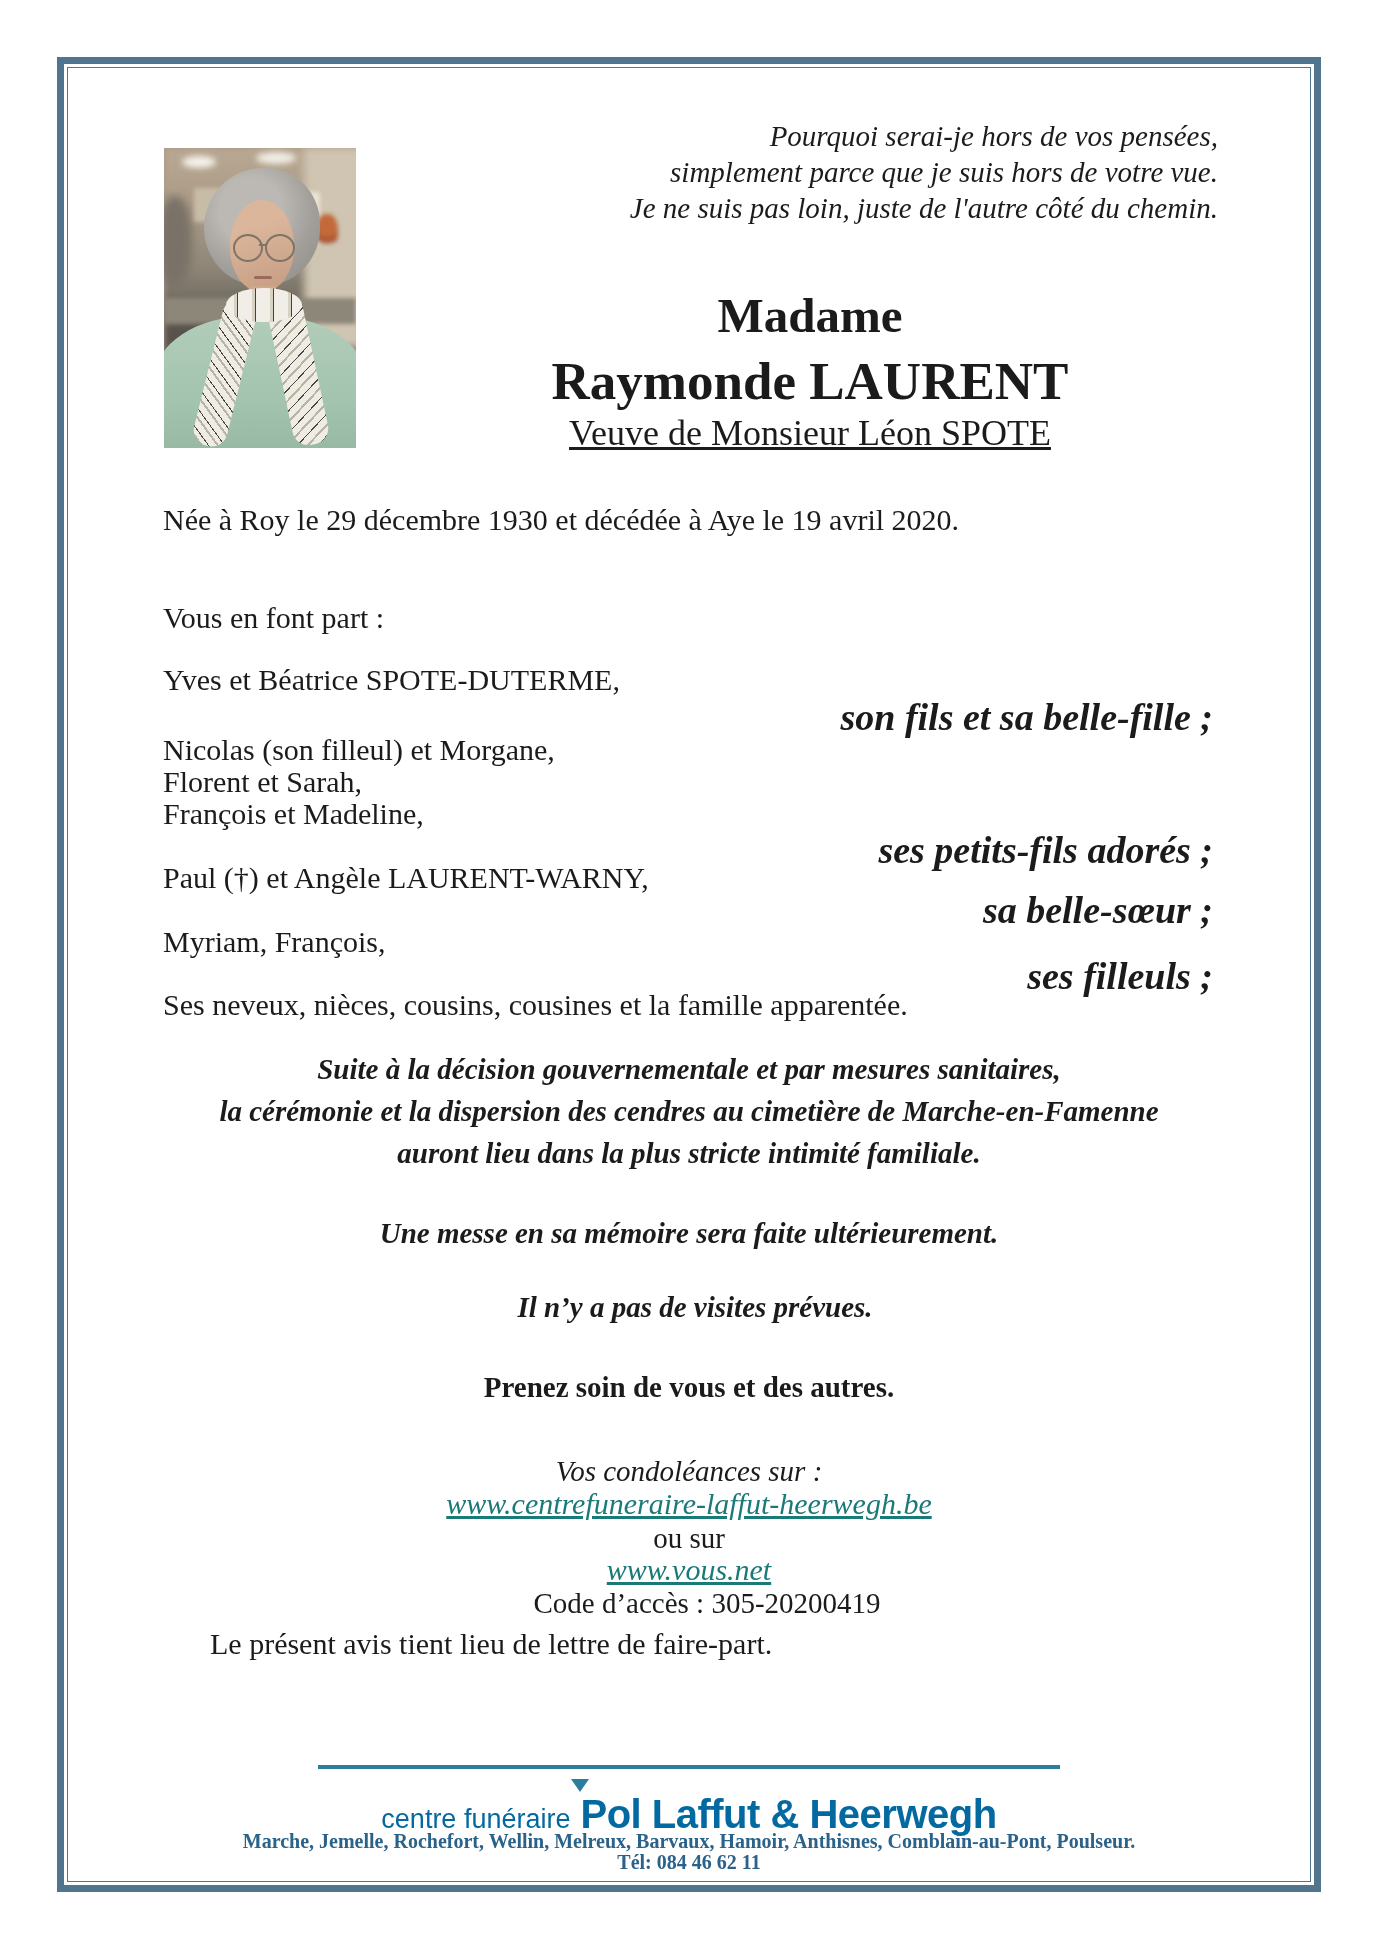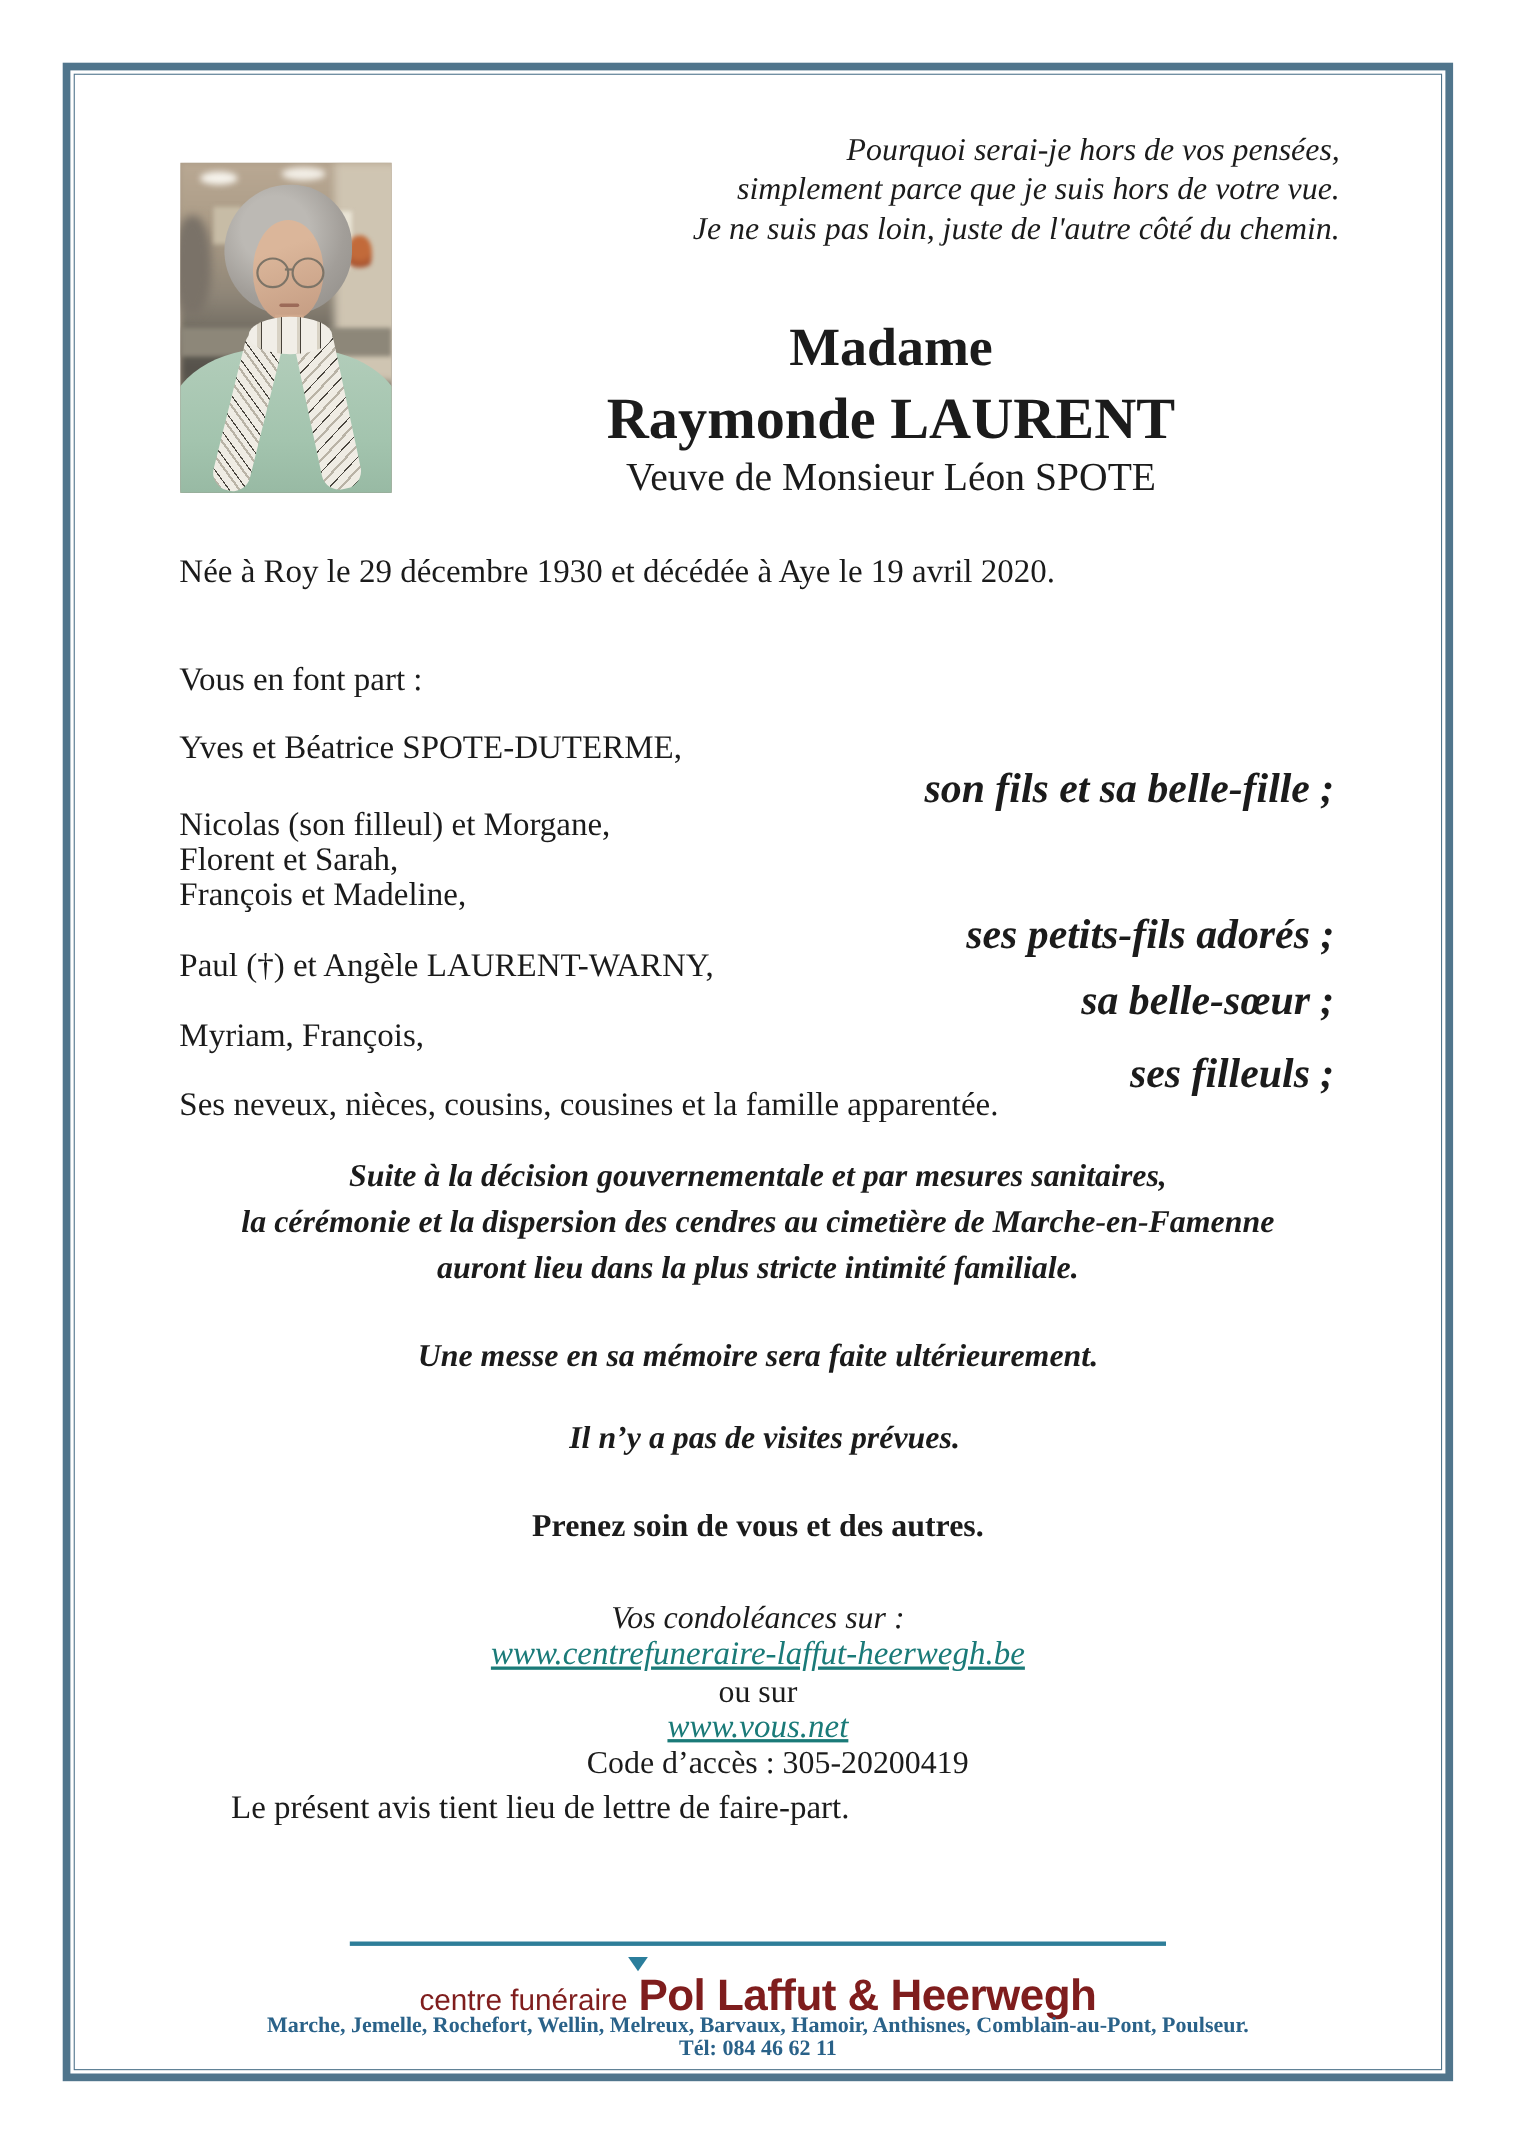--- a/index.html
+++ b/index.html
@@ -23,34 +23,34 @@
   .bolditalic{font-weight:bold;font-style:italic;font-size:29px;}
 
   
   .quote{position:absolute;top:118px;right:160px;text-align:right;
          font-style:italic;font-size:29px;line-height:36px;}
 
   
   .titleblock{position:absolute;left:410px;width:800px;text-align:center;}
   .t-salutation{top:290px;font-size:49px;font-weight:bold;line-height:52px;}
   .t-name{top:353px;font-size:53px;font-weight:bold;line-height:56px;}
-  .t-subtitle{top:413px;font-size:36px;line-height:40px;}
+  .t-subtitle{top:413px;font-size:36px;line-height:40px;text-decoration:underline;}
 
   
   .weblink{color:#1a7a78;font-style:italic;font-size:30px;text-decoration:underline;
            text-decoration-color:#1a7a78;cursor:pointer;}
 
   
   .footer-rule{position:absolute;left:318px;top:1765px;width:742px;height:4px;background:#2e7e99;}
   .logo-triangle{position:absolute;left:571px;top:1779px;width:0;height:0;
     border-left:9px solid transparent;border-right:9px solid transparent;
     border-top:13px solid #2b7e9c;}
   .brandrow{position:absolute;top:1792px;left:0;right:0;display:flex;
     justify-content:center;align-items:baseline;gap:10px;
-    font-family:"Liberation Sans", sans-serif;color:#7f1d1d;}
+    font-family:"Liberation Sans", sans-serif;color:#0369a1;}
   .brand-prefix{font-size:27px;}
   .brand-name{font-size:40px;font-weight:bold;letter-spacing:-0.5px;}
   .footer-line{position:absolute;left:0;right:0;text-align:center;color:#2a6289;
     font-weight:bold;font-size:20px;line-height:22px;}
   .footer-locations{top:1830px;}
   .footer-phone{top:1851px;}
 
   
   .photo{position:absolute;left:164px;top:148px;width:192px;height:300px;overflow:hidden;
          background:#a99a86;}

